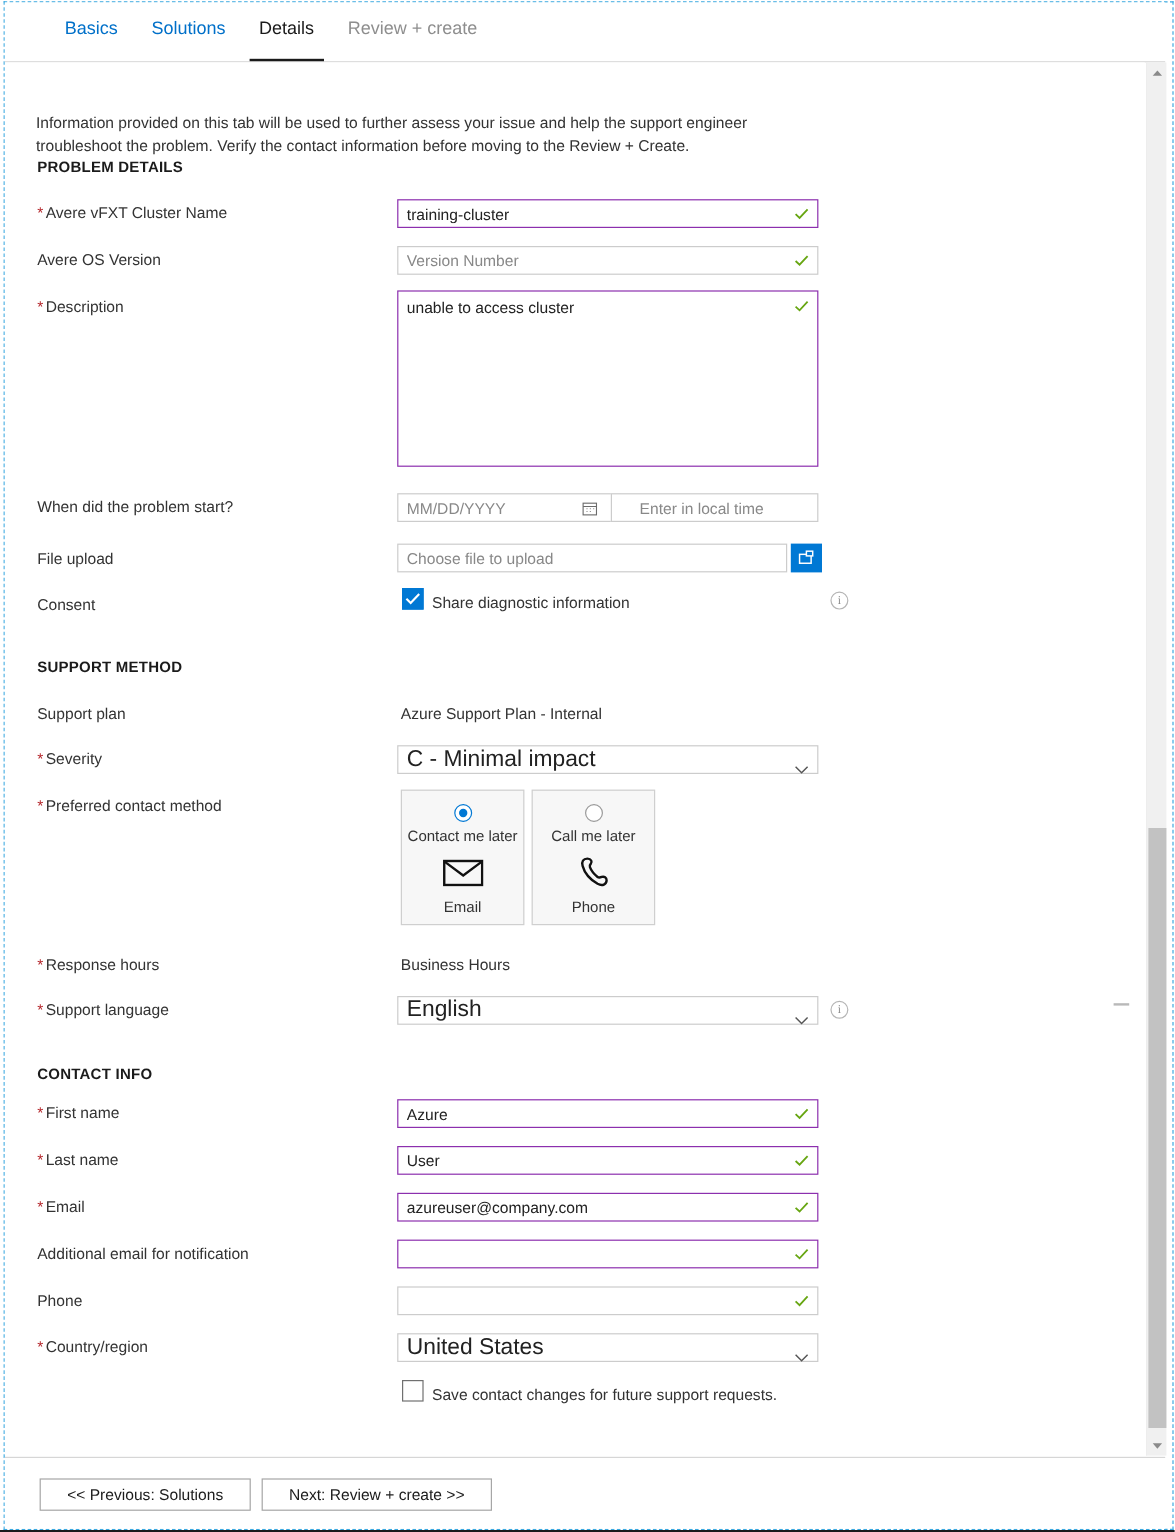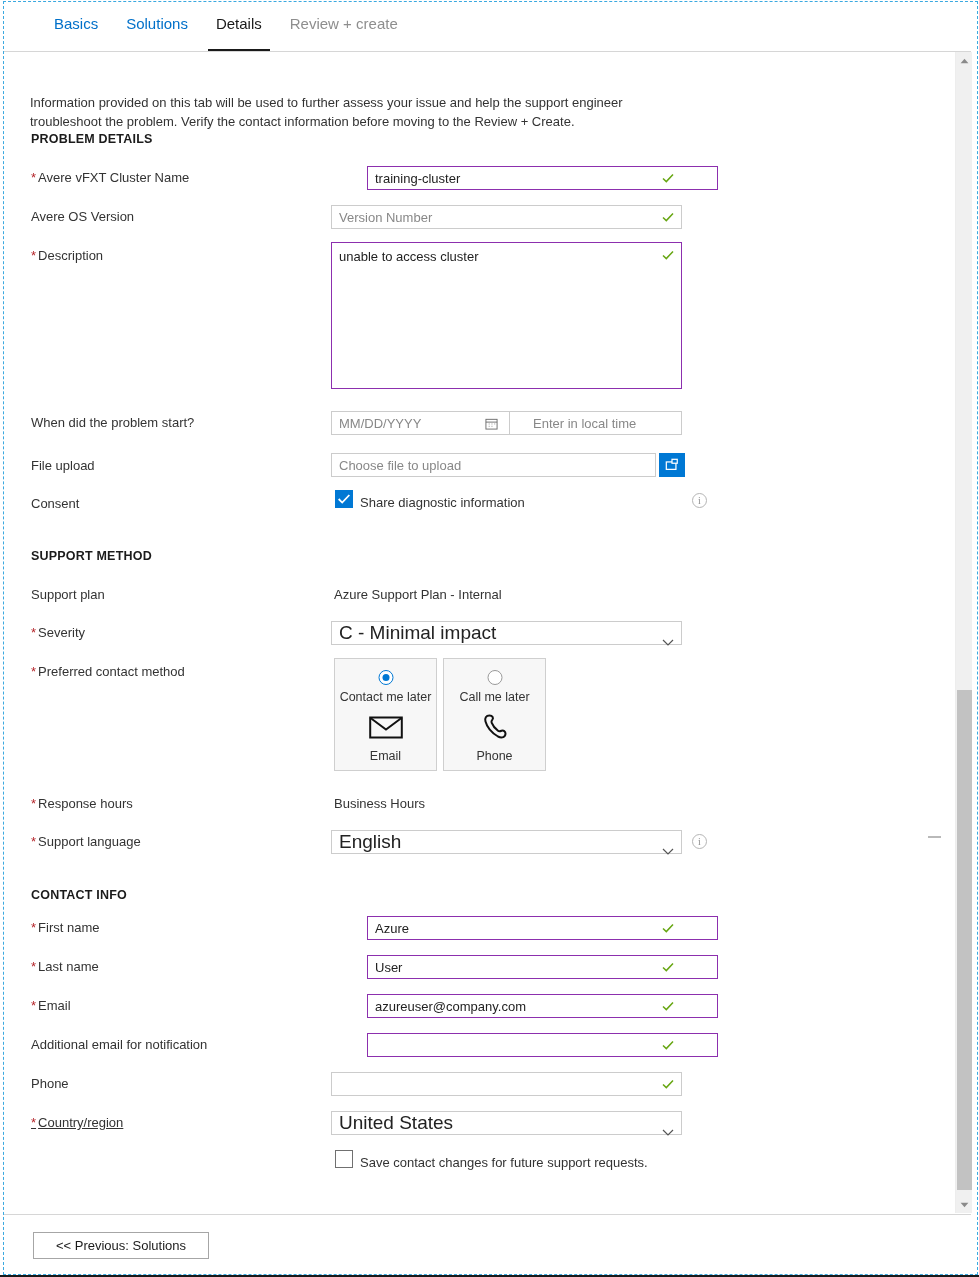--- a/index.html
+++ b/index.html
@@ -106,21 +106,21 @@
     height: 24px;
     border: 1px solid #ccc;
     background: #fff;
     font-family: "Liberation Sans", sans-serif;
     font-size: 13px;
     color: #222;
     padding: 0 26px 0 7px;
     line-height: 22px;
     outline: none;
   }
-  .fld.filled { border-color: #8a2be2; border-color: #8c2fae; margin-left: 36px; }
+  .fld.filled { border-color: #8a2be2; border-color: #8c2fae; }
   .fld::placeholder { color: #888; }
   .check-ok {
     position: absolute;
     width: 14px; height: 14px;
     pointer-events: none;
   }
   .check-ok svg { display: block; }
 
   .ta {
     position: absolute;
@@ -474,21 +474,21 @@
   </span>
 
   <div class="row-label" style="top:1024px;"><span>Phone</span></div>
   <input class="fld" style="left: 327px; top: 1020px; width: 351px;" value="">
   <span class="check-ok" style="left:657px; top:1025px;">
     <svg viewBox="0 0 14 14" width="14" height="14">
         <path d="M2 7.5 L5.3 10.6 L12 3.4" stroke="#67a612" stroke-width="1.5" fill="none"></path>
       </svg>
   </span>
 
-  <div class="row-label" style="top:1063px;text-decoration:underline;"><span class="req">*</span><span>Country/region</span></div>
+  <div class="row-label" style="top:1063px;"><span class="req">*</span><span>Country/region</span></div>
   <div class="sel" style="left:327px; top:1059px; width:351px;">
     <span>United States</span>
     <span class="chev">
       <svg viewBox="0 0 12 8" width="12" height="8">
           <path d="M1 1.5 L6 6.5 L11 1.5" stroke="#555" stroke-width="1.2" fill="none"></path>
         </svg>
     </span>
   </div>
 
   <div class="cbx" style="left:331px; top:1098px;"></div>
@@ -506,15 +506,16 @@
   <div class="scroll-arrow down">
     <svg viewBox="0 0 9 6" width="9" height="6">
         <path d="M4.5 5.2 L0.6 0.8 L8.4 0.8 Z" fill="#8a8a8a"></path>
       </svg>
   </div>
 </div>
 <div class="dash-mark"></div>
 
 <div class="footer">
   <button class="navbtn" style="left:29px; width:176px;">&lt;&lt; Previous: Solutions</button>
+  <button class="navbtn" style="left:214px; width:192px;">Next: Review + create &gt;&gt;</button>
 </div>
 
 <div class="outer-solid"></div>
 
 </body></html>

